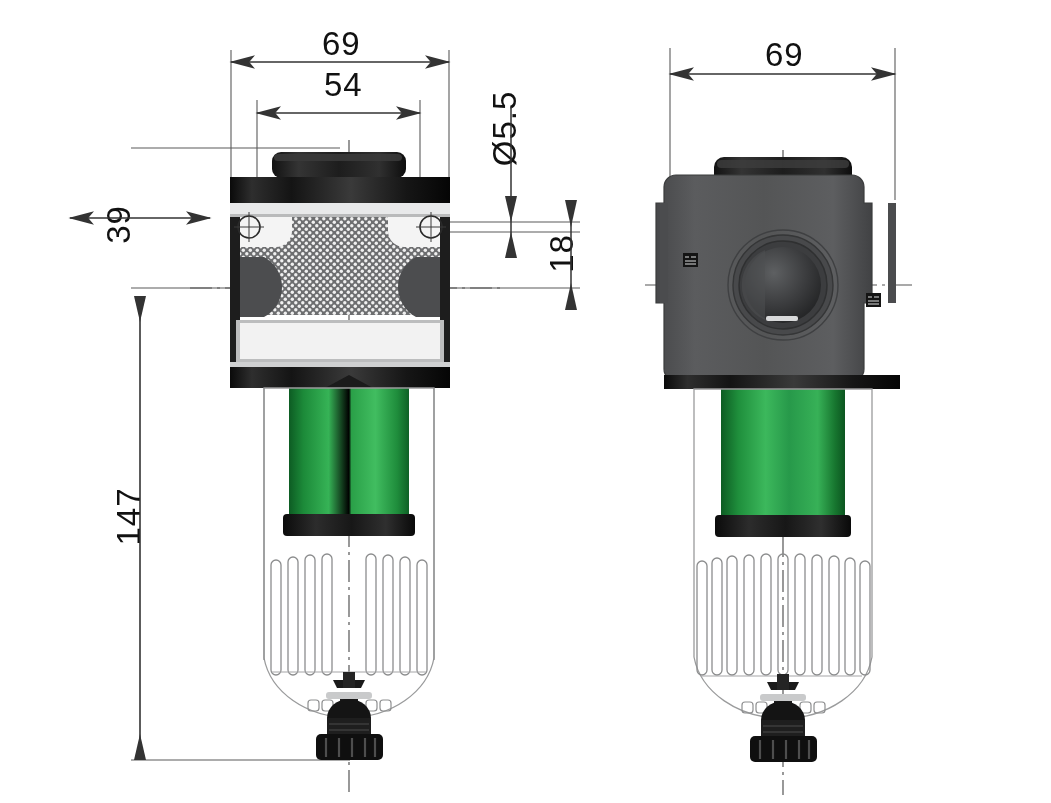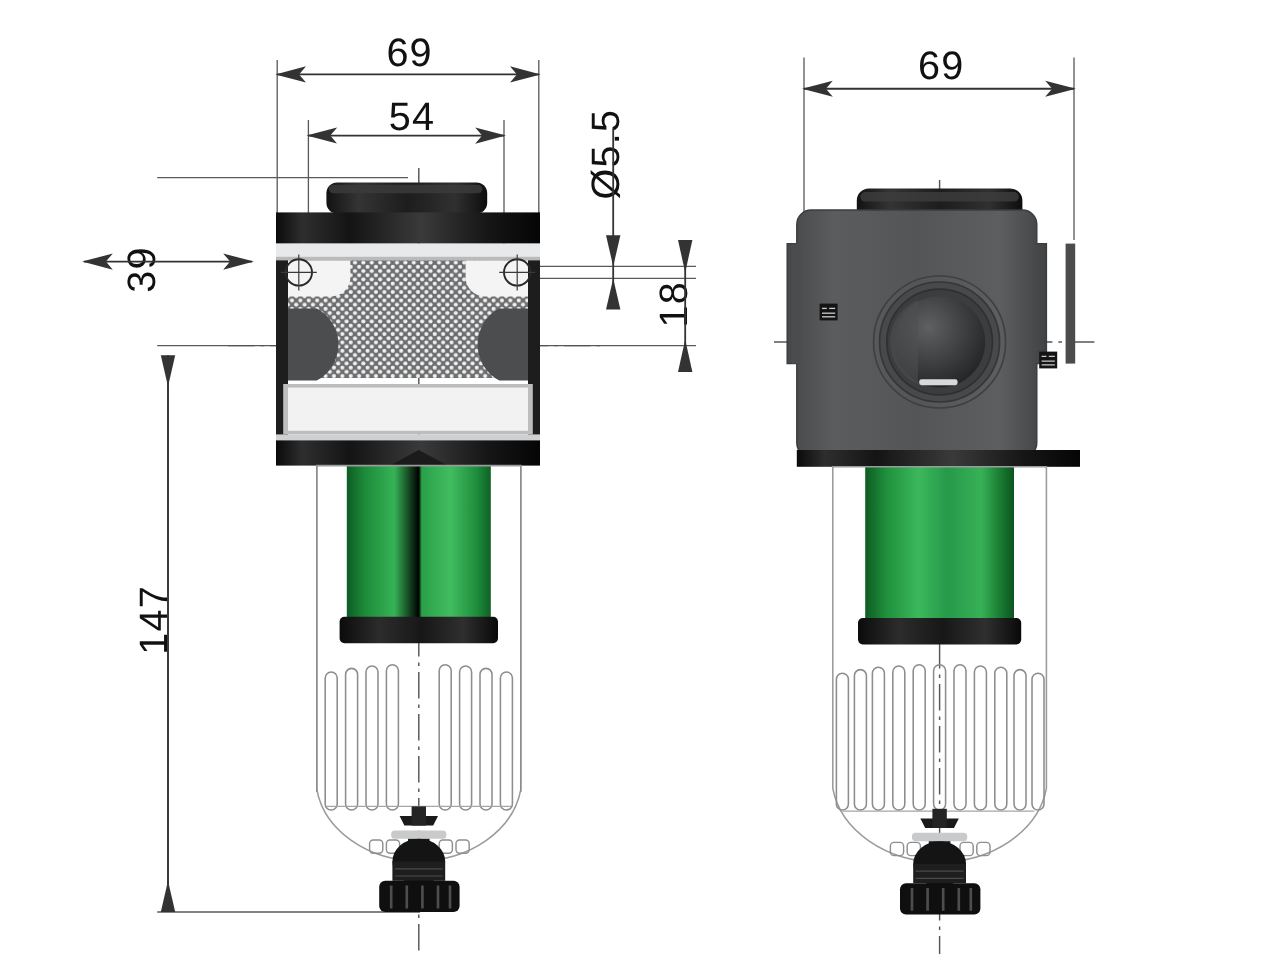--- a/index.html
+++ b/index.html
@@ -12,21 +12,21 @@
   .vtext{transform-origin:center center;transform:rotate(-90deg);}
   svg{position:absolute;left:0;top:0;overflow:visible;}
 </style>
 </head>
 <body>
 
 <div class="stage">
 
   <div class="dimtext" style="left:322px;top:27px;">69</div>
 
-  <div class="dimtext" style="left:324px;top:80px;">54</div>
+  <div class="dimtext" style="left:324px;top:68px;">54</div>
 
   <div class="dimtext vtext" style="left:456px;top:112px;width:96px;text-align:center;">Ø5.5</div>
 
   <div class="dimtext vtext" style="left:88px;top:208px;width:60px;text-align:center;">39</div>
 
   <div class="dimtext vtext" style="left:531px;top:237px;width:60px;text-align:center;">18</div>
 
   <div class="dimtext vtext" style="left:83px;top:500px;width:90px;text-align:center;">147</div>
 
   <div class="dimtext" style="left:765px;top:38px;">69</div>

